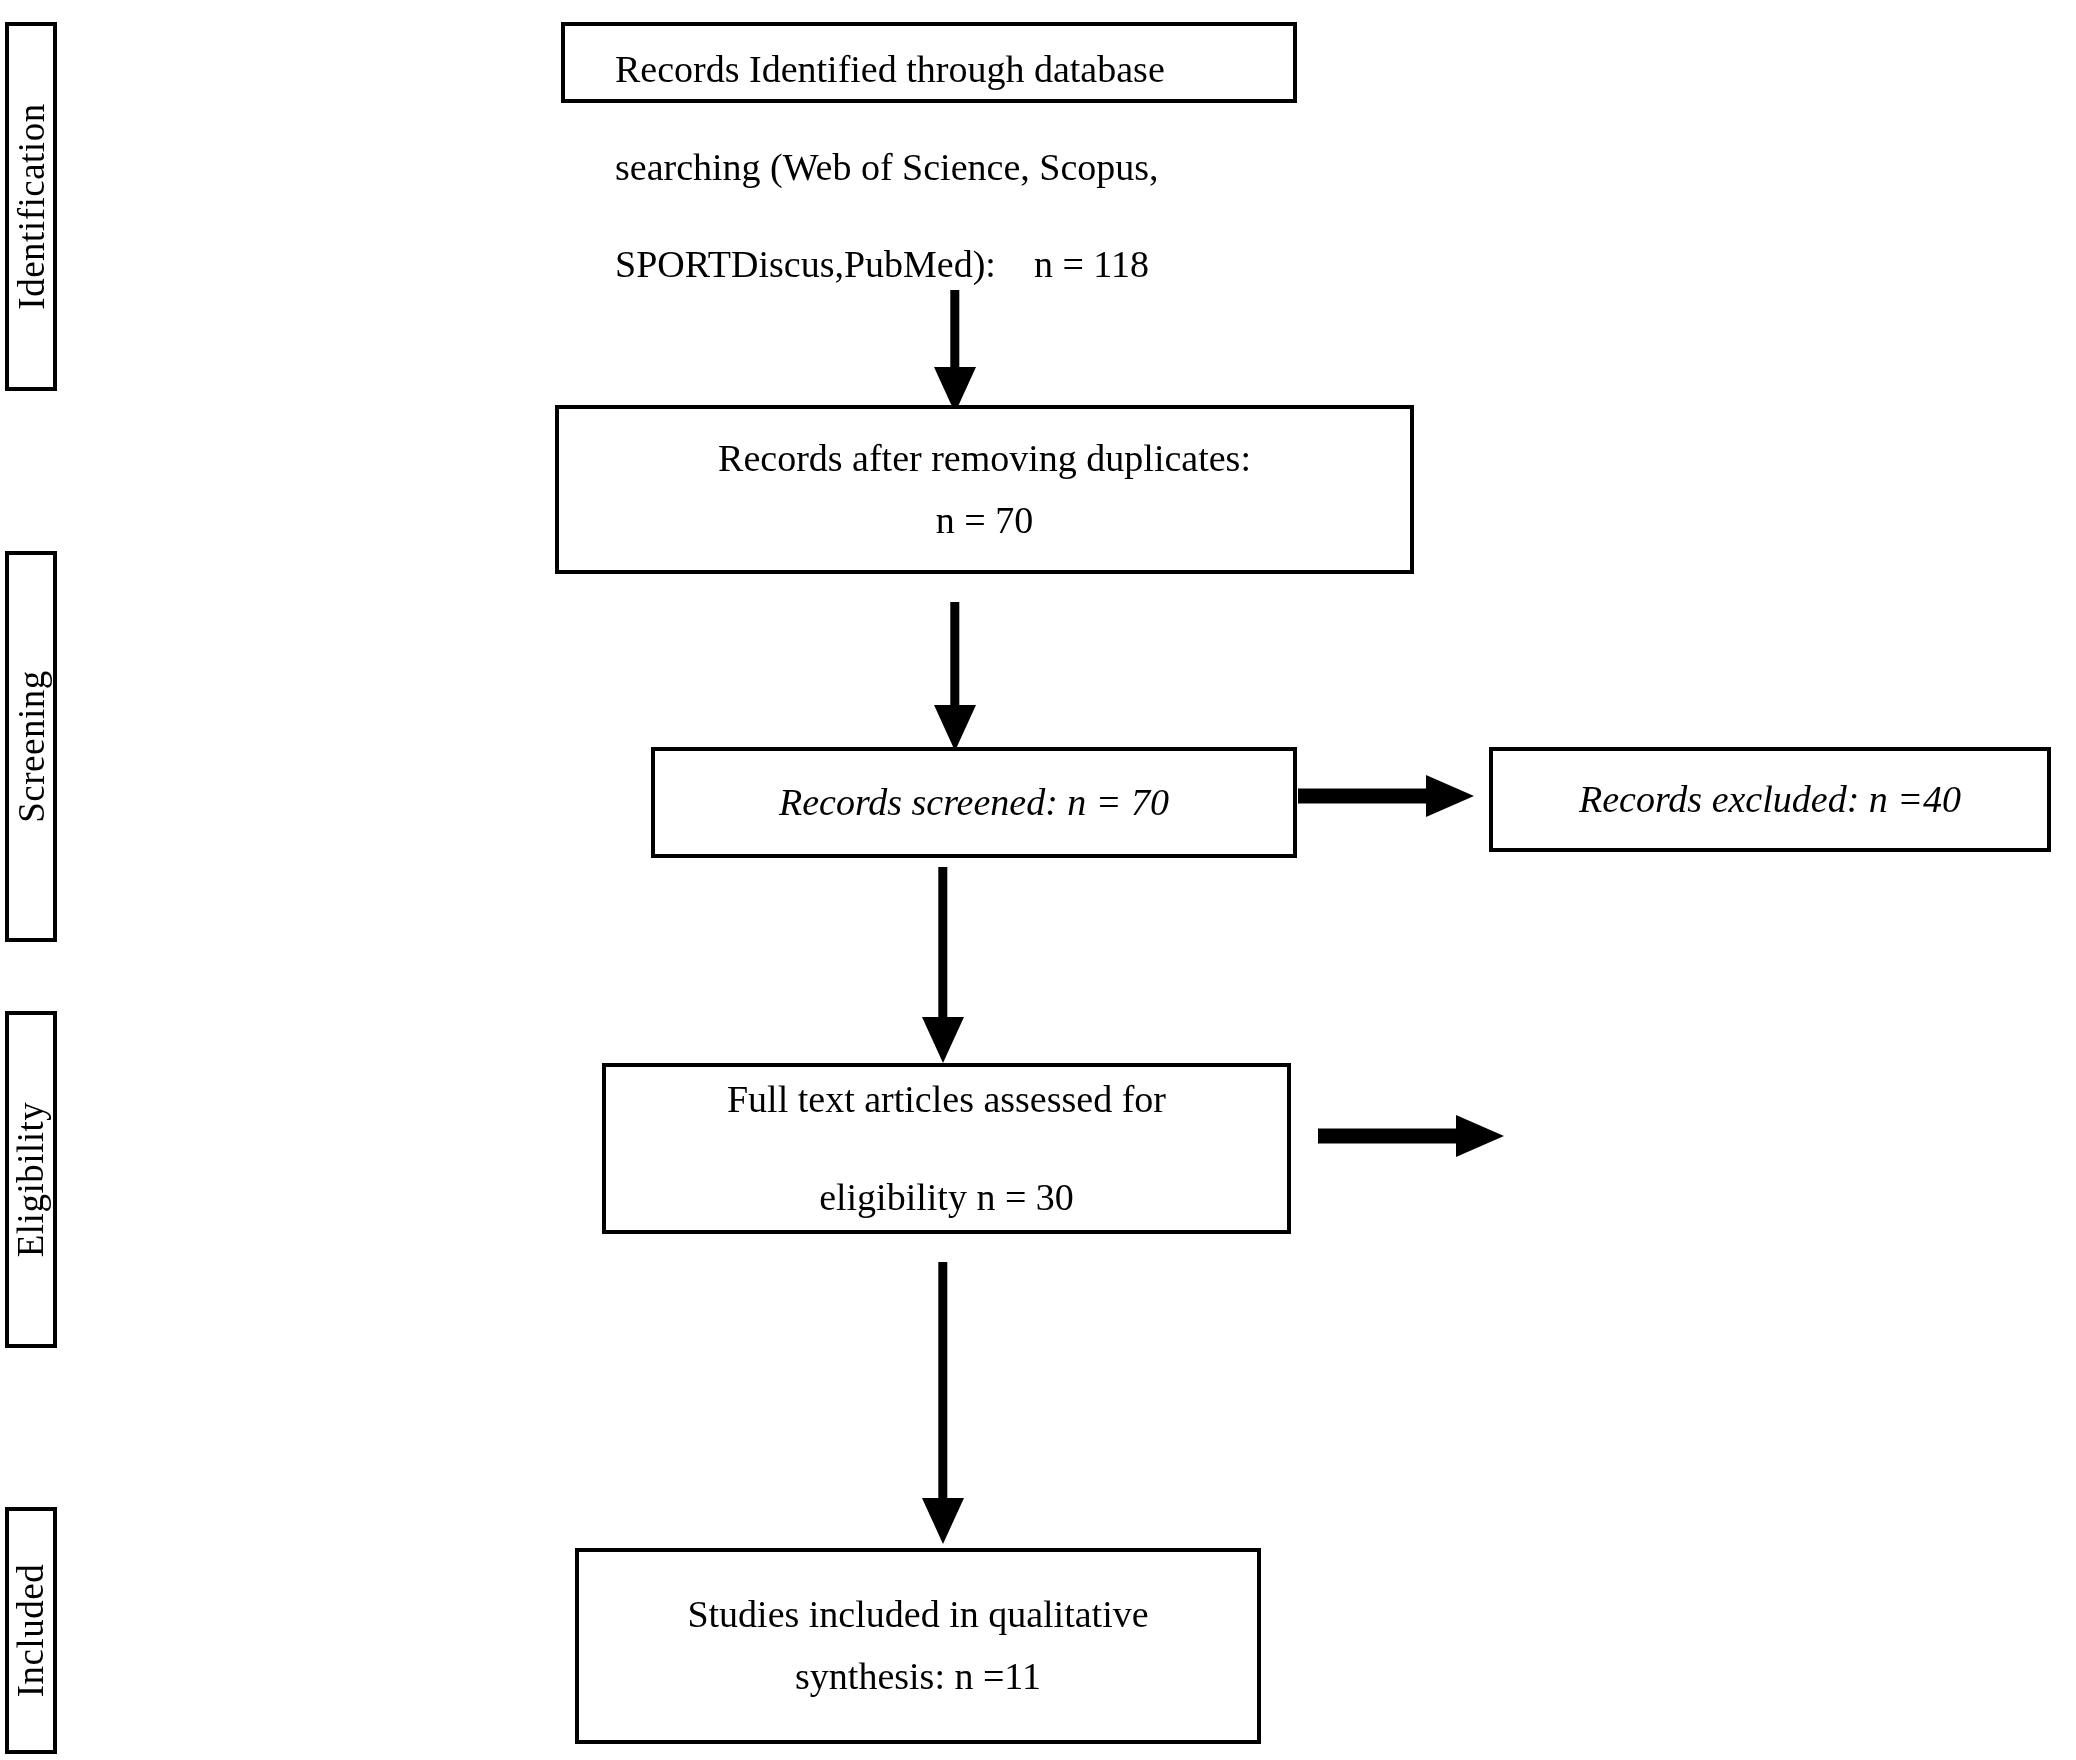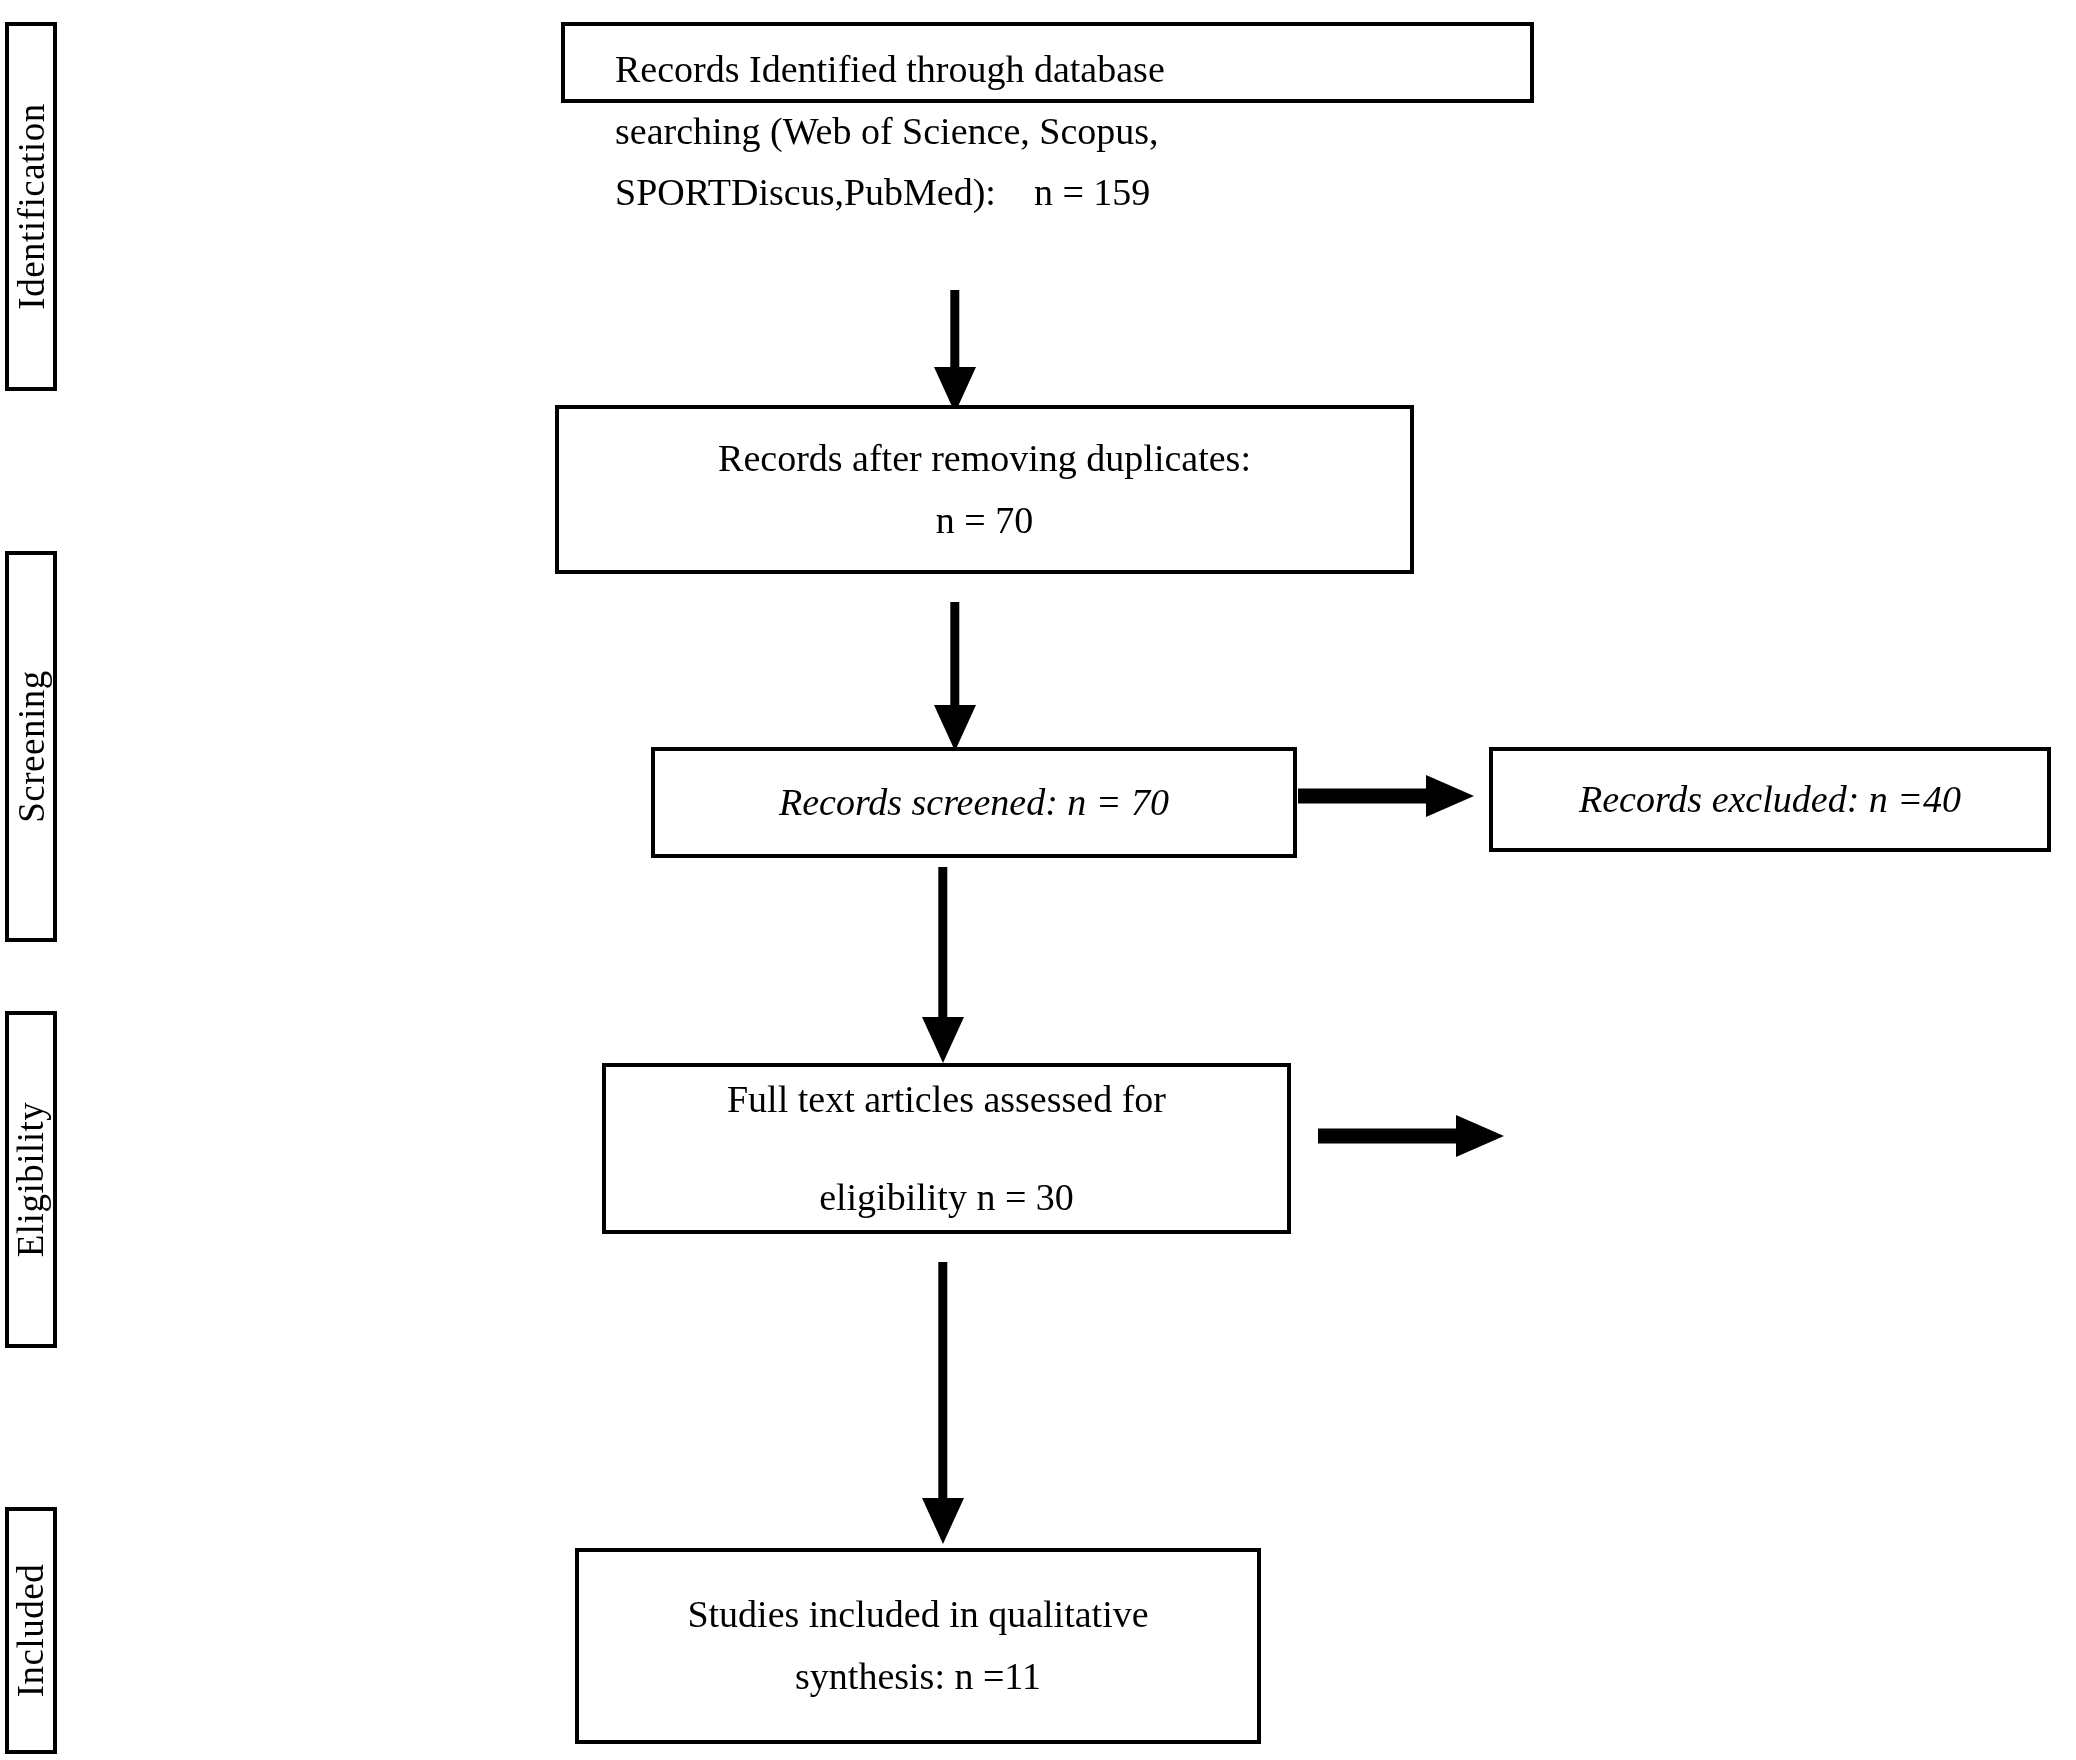--- a/index.html
+++ b/index.html
@@ -115,25 +115,25 @@
   </div>
 
   <div class="stage-box" style="left:5px; top:1011px; width:52px; height:337px;">
     <span class="stage-label">Eligibility</span>
   </div>
 
   <div class="stage-box" style="left:5px; top:1507px; width:52px; height:247px;">
     <span class="stage-label">Included</span>
   </div>
 
-  <div class="flow-box" style="left:561px; top:22px; width:973px; height:81px;
-              align-items:flex-start; justify-content:flex-start; padding-top:13px; padding-left:50px;">
+  <div class="flow-box" style="left:561px; top:22px; width:736px; height:81px;
+              align-items:flex-start; justify-content:flex-start; padding-top:13px; padding-left:50px;gap:36px;">
     <span class="line">Records Identified through database</span>
     <span class="line">searching (Web of Science, Scopus,</span>
-    <span class="line">SPORTDiscus,PubMed):    n = 159</span>
+    <span class="line">SPORTDiscus,PubMed):    n = 118</span>
   </div>
 
   <div class="arrow-v" style="left:920px; top:290px; width:69px; height:123px;">
     <div class="shaft" style="height:79px;"></div>
     <div class="head"></div>
   </div>
 
   <div class="flow-box" style="left:555px; top:405px; width:859px; height:169px;">
     <span class="line">Records after removing duplicates:</span>
     <span class="line">n = 70</span>

